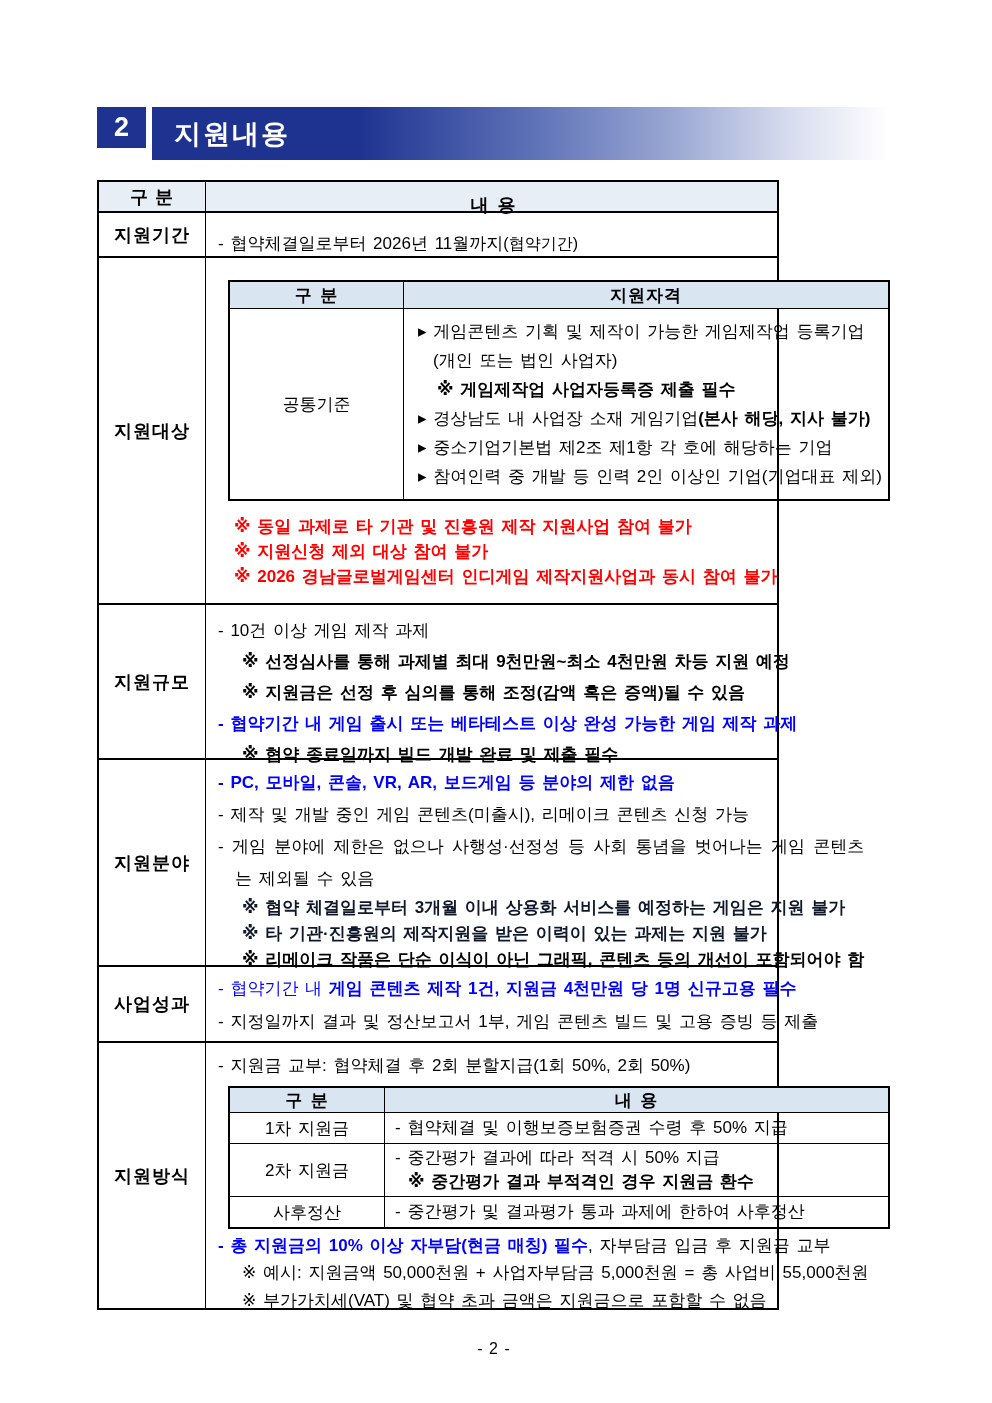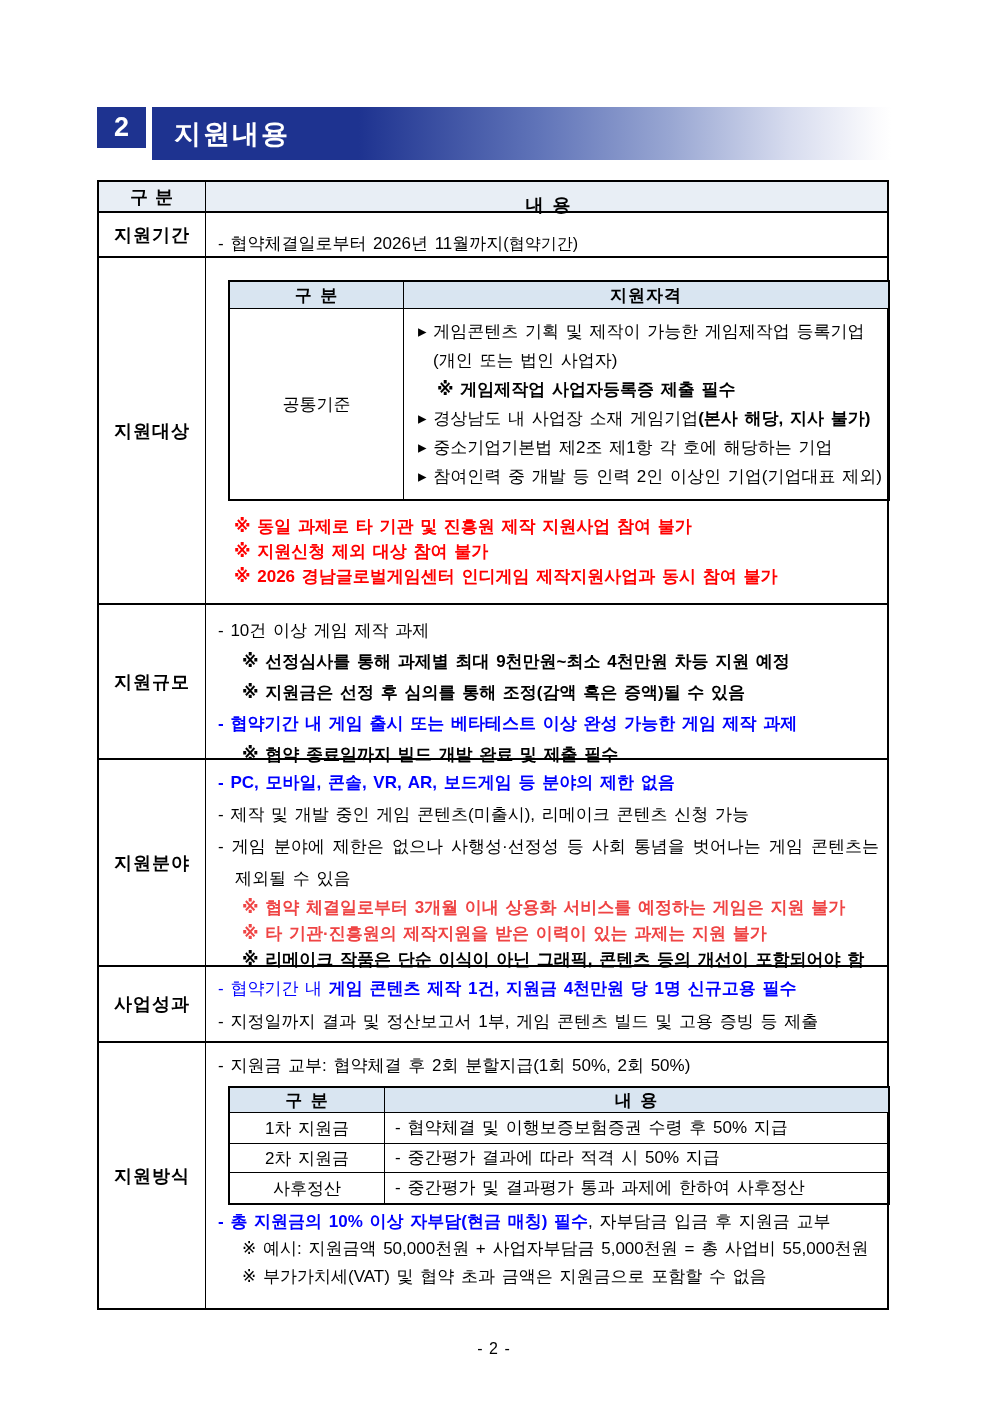--- a/index.html
+++ b/index.html
@@ -18,21 +18,21 @@
     font-weight:bold; font-size:27px; display:flex; align-items:center; justify-content:center;
   }
   .banner {
     margin-left:6px; flex:1; height:53px;
     background:linear-gradient(90deg,#1e3390 0%,#1e3390 28%,#5f73b8 52%,#98a6d2 70%,#d6dbee 86%,#fbfbfd 98%,#ffffff 100%);
     color:#fff; font-weight:bold; font-size:27px; letter-spacing:2px;
     display:flex; align-items:center; padding-left:22px;
   }
 
   
-  .doc-table { margin-top:32px; border:2.5px solid #000; width:792px; }
+  .doc-table { margin-top:32px; border:2.5px solid #000; width:682px; }
   .t-row { display:flex; border-top:2px solid #000; width:100%; }
   .t-row.first { border-top:none; }
   .t-label {
     flex:0 0 107px; width:107px; border-right:1.5px solid #000;
     display:flex; align-items:center; justify-content:center;
     font-weight:bold; font-size:18px; letter-spacing:1px;
   }
   .t-content { flex:1; padding:17px 8px 0 12px; font-size:17px; word-spacing:2px; }
 
   .row-head    { height:29px; background:#e8eef5; }
@@ -41,21 +41,21 @@
   .row-period  { height:45px; }
   .row-period .t-content { display:flex; align-items:center; }
   .row-target  { height:347px; }
   .row-scale   { height:155px; }
   .row-field   { height:207px; }
   .row-outcome { height:76px; }
   .row-method  { height:267px; }
 
   .b    { font-weight:bold; }
   .blue { color:#0000ff; }
-  .red  { color:#ef4444; }
+  .red  { color:#0f172a; }
   .note { margin-left:24px; }
   .suffix { font-size:16px; }
 
   .line { white-space:nowrap; }
   .wrap { white-space:normal; }
   .lh31 { line-height:31px; }
   .lh32 { line-height:32px; }
   .lh33 { line-height:33px; }
   .lh30 { line-height:30px; }
   .lh26 { line-height:26px; }
@@ -202,20 +202,21 @@
             <div class="i-row r-single">
               <div class="i-label i-col1">1차 지원금</div>
               <div class="i-body">
                 <div>- 협약체결 및 이행보증보험증권 수령 후 50% 지급</div>
               </div>
             </div>
             <div class="i-row">
               <div class="i-label i-col1">2차 지원금</div>
               <div class="i-body">
                 <div>- 중간평가 결과에 따라 적격 시 50% 지급</div>
+                <div class="m-sub">※ 중간평가 결과 부적격인 경우 지원금 환수</div>
               </div>
             </div>
             <div class="i-row r-single">
               <div class="i-label i-col1">사후정산</div>
               <div class="i-body">
                 <div>- 중간평가 및 결과평가 통과 과제에 한하여 사후정산</div>
               </div>
             </div>
           </div>
 

